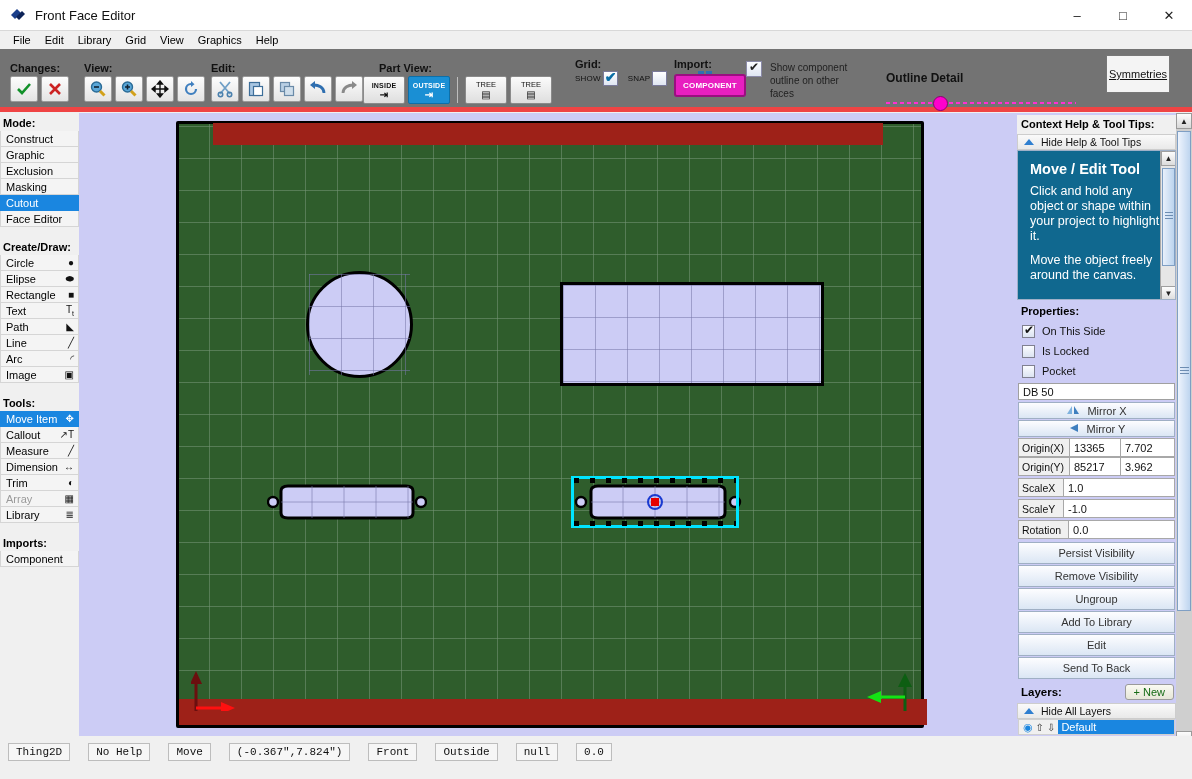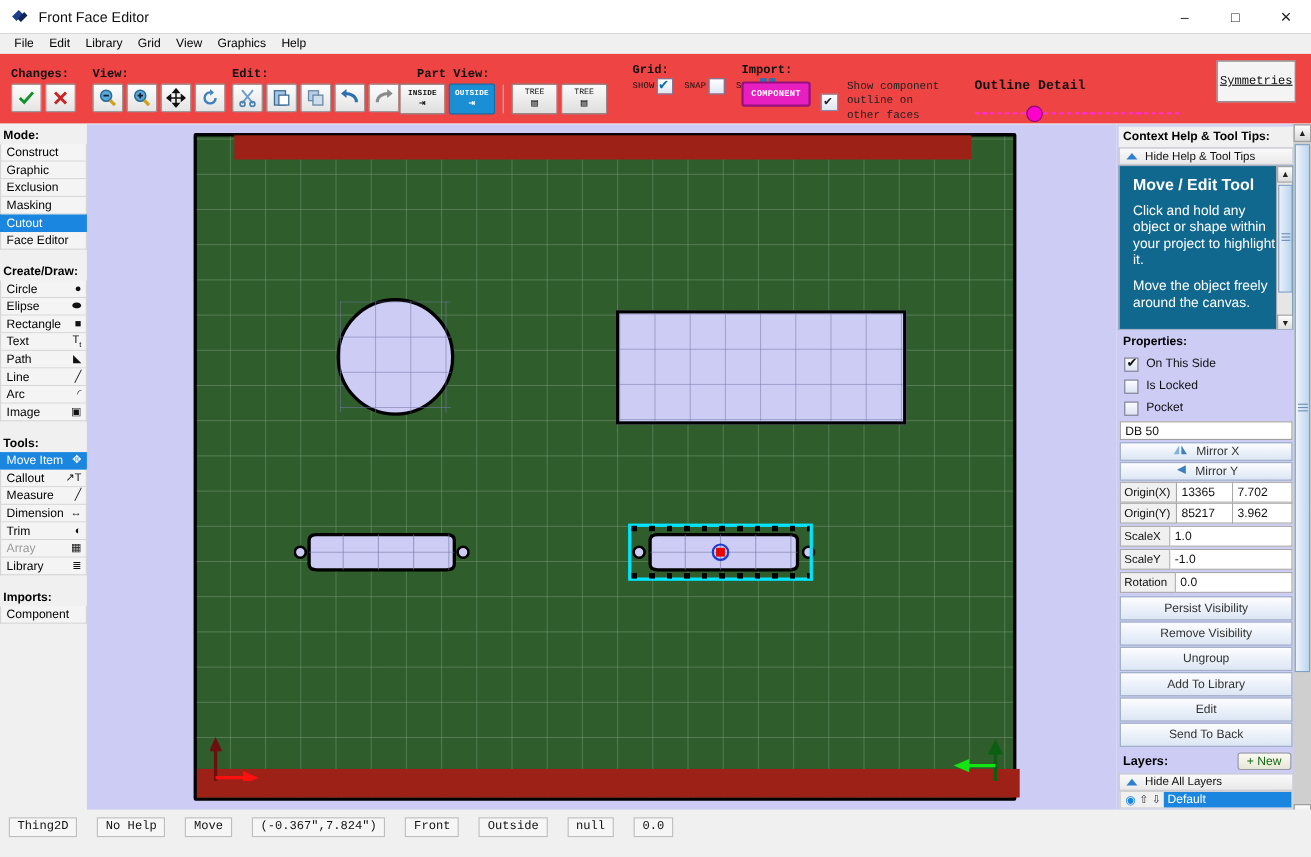--- a/index.html
+++ b/index.html
@@ -36,21 +36,21 @@
     position: absolute; left: 0; top: 31px; width: 1192px; height: 18px;
     background: #f0f0f0; display: flex; align-items: center; padding-left: 6px;
   }
   .menu-item {
     font-size: 11px; color: #000; padding: 1px 7px; cursor: default;
   }
 
   
   .toolbar {
     position: absolute; left: 0; top: 49px; width: 1192px; height: 63px;
-    background: #ef4444; border-bottom: 1px solid #ef4444; font-family: Liberation Mono, monospace;
+    background: #737373; border-bottom: 5px solid #ef4444;
   }
   .tb-group { position: absolute; top: 0; height: 63px; }
   .tb-label { font-size: 11px; font-weight: bold; color: #111; position: absolute; top: 13px; white-space: nowrap;}
   .tb-row { position: absolute; top: 27px; display: flex; gap: 3px; }
   .tbtn {
     width: 28px; height: 26px; border: 1px solid #9a9a9a; border-radius: 2px;
     background: linear-gradient(#fdfdfd, #e4e4e4);
     display: flex; align-items: center; justify-content: center; cursor: default;
     position: relative;
   }
@@ -469,21 +469,21 @@
     </div>
 
     <div class="tb-group" style="left:674px;">
       <div class="tb-label" style="left:0; top:9px;">Import:</div>
       <div class="tb-row" style="left:0; top:25px; align-items:center; gap:0;">
         <div class="import-btn">COMPONENT</div>
       </div>
     </div>
 
     <div class="tb-group" style="left:746px;">
-      <div class="tb-row" style="left:0; top:24px; align-items:center; gap:8px;">
+      <div class="tb-row" style="left:0; top:12px; align-items:flex-start; gap:8px;">
         <span class="chk-sq"></span>
         <span class="small-text" style="width:92px;">Show component outline on other faces</span>
       </div>
     </div>
 
     <div class="tb-group" style="left:886px;">
       <div class="tb-label" style="left:0; top:22px; font-size:12px;">Outline Detail</div>
       <div style="position:absolute; top:96px;"></div>
       <div style="position:absolute; left:0; top:46px; width:200px; height:16px;">
         <span class="slider-track" style="left:0; top:7px;"></span>

